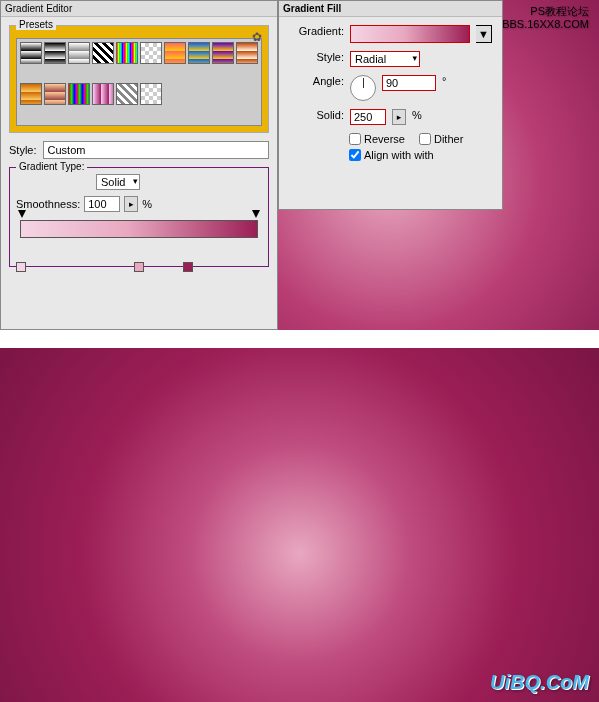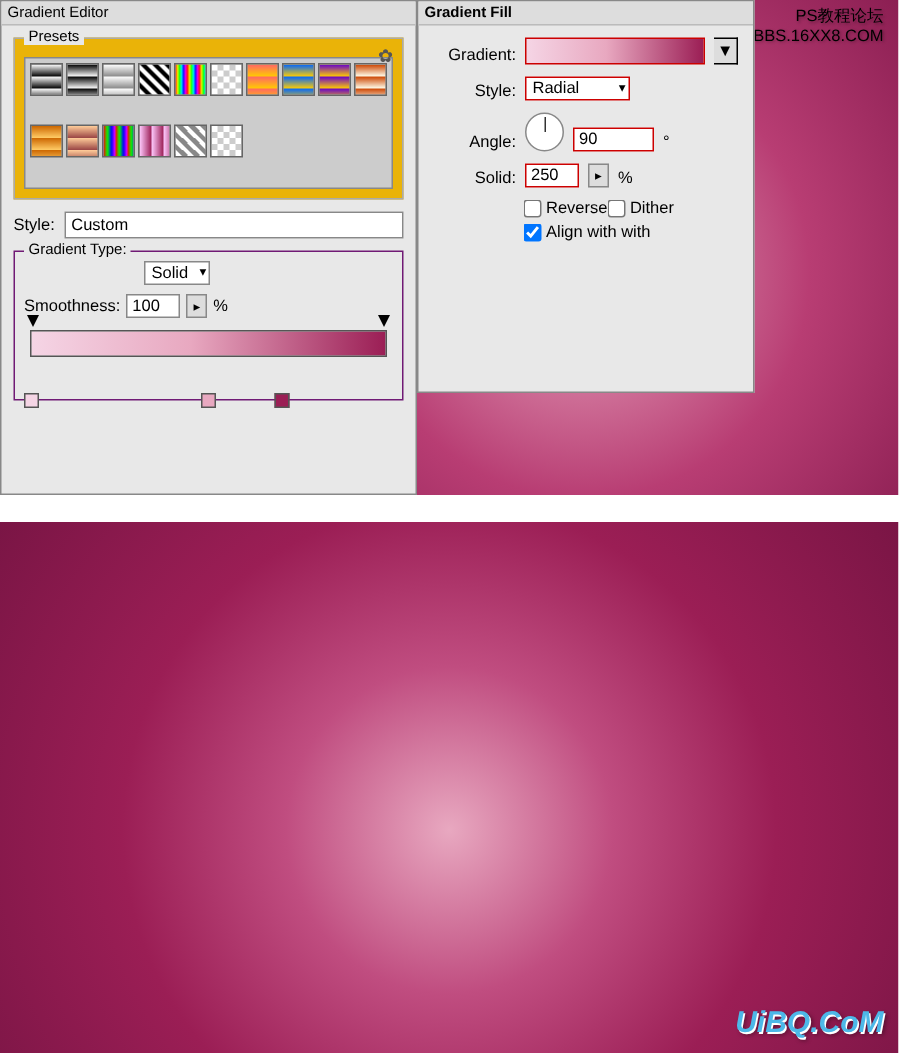--- a/index.html
+++ b/index.html
@@ -17,31 +17,31 @@
 .type-box{margin:8px;border:1px solid #701a75;padding:6px;position:relative}
 .type-label{position:absolute;top:-7px;left:6px;background:#e8e8e8;padding:0 3px;font-size:10px}
 .type-row{display:flex;align-items:center;gap:4px;margin-bottom:6px}
 .select{border:1px solid #888;background:#fff;padding:1px 14px 1px 4px;position:relative}
 .select::after{content:"▾";position:absolute;right:2px;top:1px;font-size:9px}
 .num-input{width:36px;border:1px solid #888;padding:1px 3px;background:#fff;text-align:left}
 .grad-bar-area{margin-top:8px;position:relative;height:40px}
 .grad-bar{height:18px;border:1px solid #555;background:linear-gradient(to right,#f5d5e5 0%,#e8a8c0 45%,#9b1e55 100%);position:relative;margin:0 4px}
 .tstop{position:absolute;top:-10px;width:8px;height:8px;background:#000;clip-path:polygon(50% 100%,0 0,100% 0)}
 .bstop{position:absolute;bottom:-12px;width:10px;height:10px;border:1px solid #555;background:#fff}
-.fill-panel{position:absolute;left:278px;top:0;width:225px;height:262px;background:#e8e8e8;border:1px solid #888}
+.fill-panel{position:absolute;left:278px;top:0;width:225px;height:210px;background:#e8e8e8;border:1px solid #888}
 .fill-title{background:#ddd;padding:2px 4px;font-size:10px;font-weight:bold;border-bottom:1px solid #bbb}
-.fill-row{display:flex;align-items:flex-end;margin:8px 10px;gap:6px}
+.fill-row{display:flex;align-items:flex-start;margin:8px 10px;gap:6px}
 .fill-label{width:55px;text-align:right}
 .grad-preview{flex:1;height:18px;border:1px solid #c00;background:linear-gradient(to right,#f5d5e5 0%,#e8a8c0 45%,#9b1e55 100%);position:relative}
 .grad-dd{width:16px;height:18px;border:1px solid #000;border-left:none;background:#ddd;text-align:center;line-height:16px}
 .angle-dial{width:26px;height:26px;border:1px solid #888;border-radius:50%;background:#fff;position:relative}
 .angle-dial::after{content:"";position:absolute;width:1px;height:10px;background:#333;left:50%;top:2px}
 .red-box{border:1px solid #c00 !important}
 .scale-btn{width:14px;height:16px;border:1px solid #888;background:#ddd;text-align:center;font-size:9px;line-height:14px}
-.checks{margin:4px 10px 4px 70px;display:flex;align-items:center}
+.checks{margin:4px 10px 4px 70px;display:flex;gap:14px;align-items:center}
 .checks label{display:flex;align-items:center;gap:3px;font-size:11px}
 .checks input{width:12px;height:12px}
 .wm{position:absolute;font-size:11px;color:#ddd;text-shadow:1px 1px 2px rgba(0,0,0,.3)}
 .wm1{left:8px;top:14px}
 .wm2{right:10px;top:5px;text-align:right;line-height:13px}
 .bottom-section{position:absolute;left:0;top:348px;width:599px;height:354px;background:radial-gradient(circle at 50% 58%,#e8a8c0 0%,#c04d80 30%,#9b1e55 60%,#7a1545 100%)}
 .wm3{position:absolute;right:10px;bottom:8px;font-size:20px;font-weight:bold;font-style:italic;color:#4db8e8;text-shadow:1px 1px 0 #fff,2px 2px 3px rgba(0,0,0,.4)}
 </style>
 </head>
 <body>

